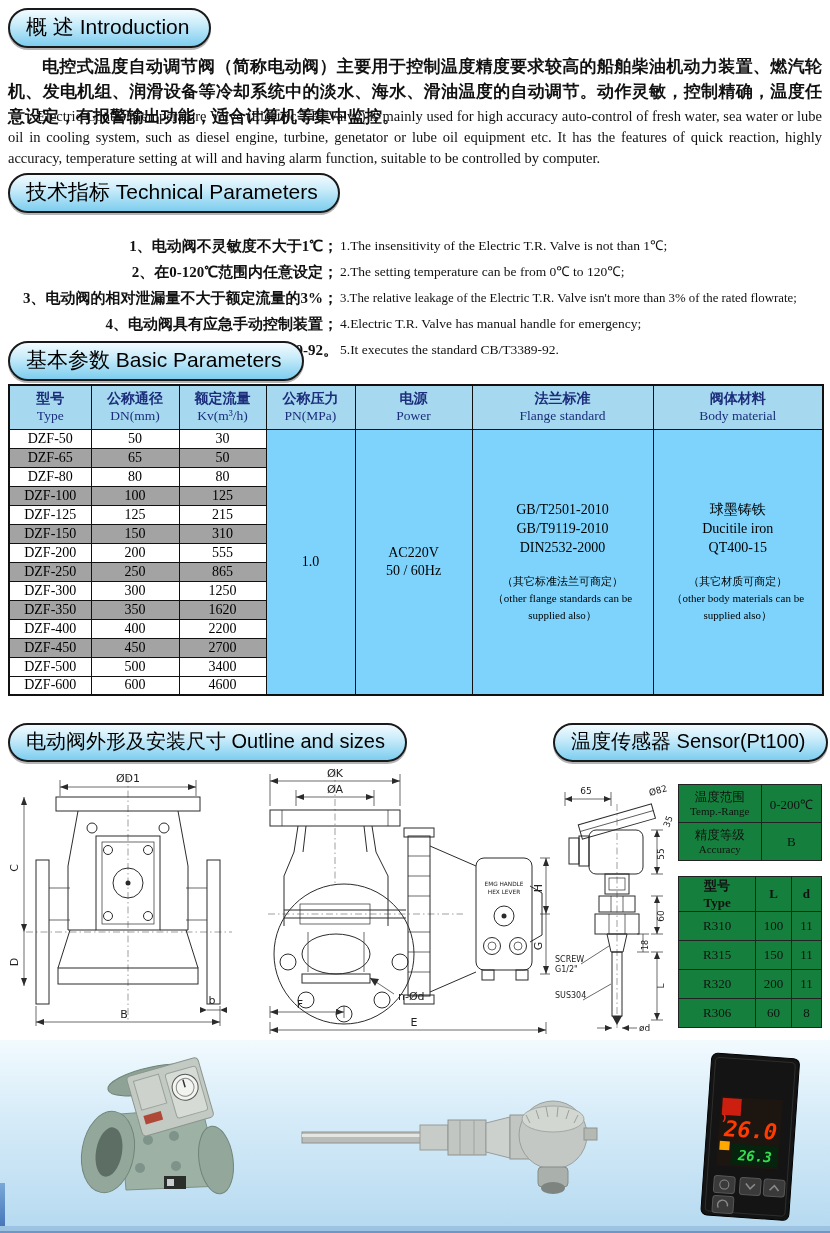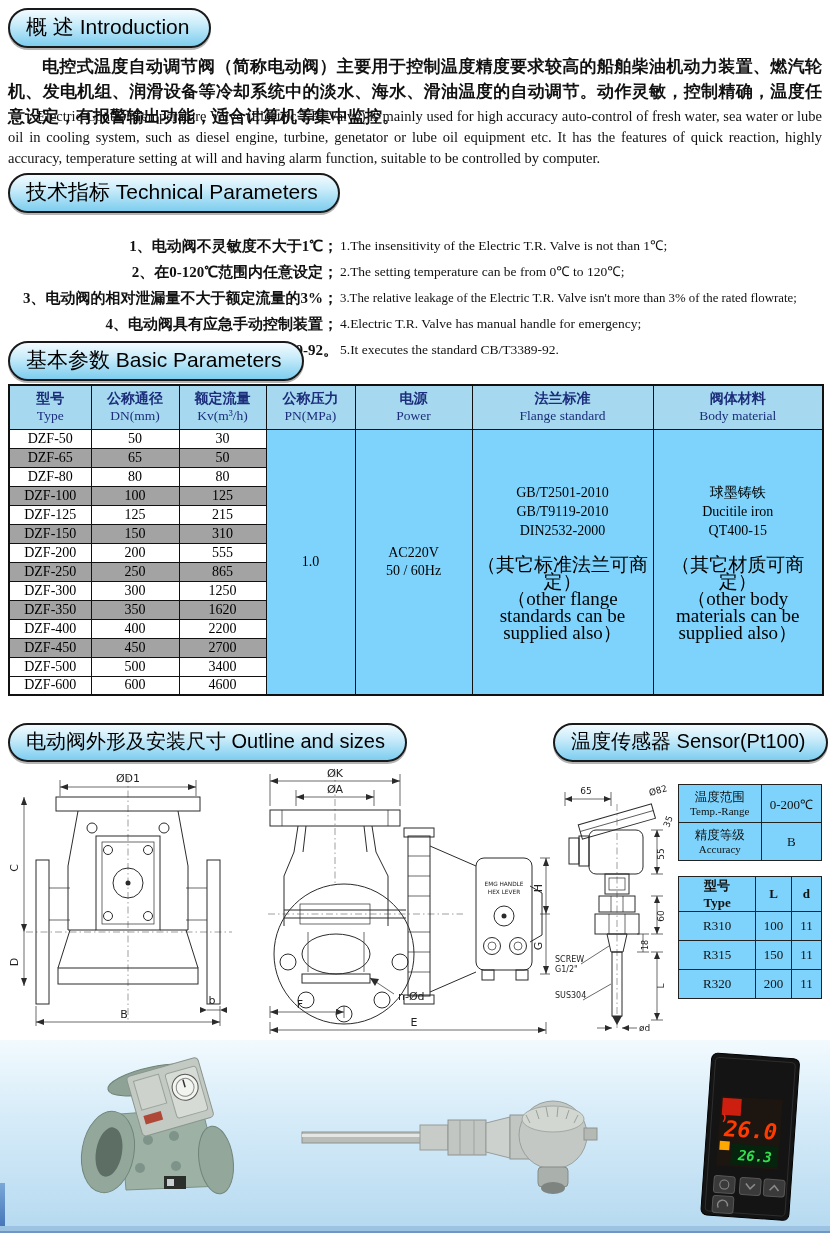--- a/index.html
+++ b/index.html
@@ -51,37 +51,37 @@
     border:2px solid #111;
     font-family:"Liberation Serif",serif;
   }
   .basic-table th,.basic-table td{border:1px solid #111;text-align:center;vertical-align:middle;padding:0;}
   .basic-table thead th{background:#a6d9ef;height:44px;font-weight:bold;}
   .basic-table .hcn{font-size:14px;color:#1c2e7b;line-height:18px;}
   .basic-table .hen{font-size:13.5px;color:#1c2e7b;line-height:16px;font-weight:normal;}
   .basic-table tbody td{height:19px;font-size:14px;line-height:14px;color:#000;}
   .basic-table tbody tr.shaded td.z{background:#a3a3a3;}
   .basic-table td.merge{font-size:14px;line-height:18px;background:#7dd3fc;}
-  .basic-table .mnote{margin-top:16px;font-size:19px;line-height:17px;}
+  .basic-table .mnote{margin-top:16px;font-size:11px;line-height:17px;}
   .basic-table .mlines div{line-height:19px;}
 
   
   .drawing{position:absolute;}
   .drawing svg{display:block;}
   .dim{font-size:11px;fill:#222;font-family:"DejaVu Sans",sans-serif;}
   .dim-s{font-size:8px;fill:#222;font-family:"DejaVu Sans",sans-serif;}
   .ln{stroke:#2b2b2b;stroke-width:1;fill:none;}
   .lnthin{stroke:#2b2b2b;stroke-width:.7;fill:none;}
   .cl{stroke:#777;stroke-width:.7;fill:none;stroke-dasharray:7 3 1.5 3;}
   .ar{fill:#2b2b2b;stroke:none;}
 
   
   .sensor-spec,.sensor-type{
     position:absolute;border-collapse:collapse;width:144px;
-    font-family:"Liberation Serif",serif;background:#7dd3fc;
+    font-family:"Liberation Serif",serif;background:#15803d;
   }
   .sensor-spec{left:678px;top:784px;}
   .sensor-type{left:678px;top:876px;}
   .sensor-spec td,.sensor-type td,.sensor-type th{border:1px solid #222;text-align:center;vertical-align:middle;}
   .sensor-spec td{height:38px;font-size:13px;}
   .sensor-spec .scn{font-size:12.5px;line-height:15px;}
   .sensor-spec .sen{font-size:11px;line-height:13px;}
   .sensor-type th{height:34px;font-size:13px;font-weight:bold;}
   .sensor-type td{height:29px;font-size:13px;}
 
@@ -502,20 +502,25 @@
     <tr>
           <td>R315</td>
           <td>150</td>
           <td>11</td>
         </tr>
     <tr>
           <td>R320</td>
           <td>200</td>
           <td>11</td>
         </tr>
+    <tr>
+          <td>R306</td>
+          <td>60</td>
+          <td>8</td>
+        </tr>
   </tbody>
     </table>
 
   <div class="photo-strip"></div>
 
   <div class="photo" style="left:78px;top:1048px;">
     <svg width="170" height="170" viewBox="0 0 170 170">
       <ellipse cx="75" cy="32" rx="46" ry="13" fill="#8ea396" stroke="#6d8276" transform="rotate(-12 75 32)"></ellipse>
       <polygon points="42,66 124,60 144,138 48,142" fill="#9db2a4" stroke="#7c9184" stroke-width="1"></polygon>
       <ellipse cx="30" cy="104" rx="26" ry="41" fill="#93a89b" stroke="#70857a" transform="rotate(10 30 104)"></ellipse>

